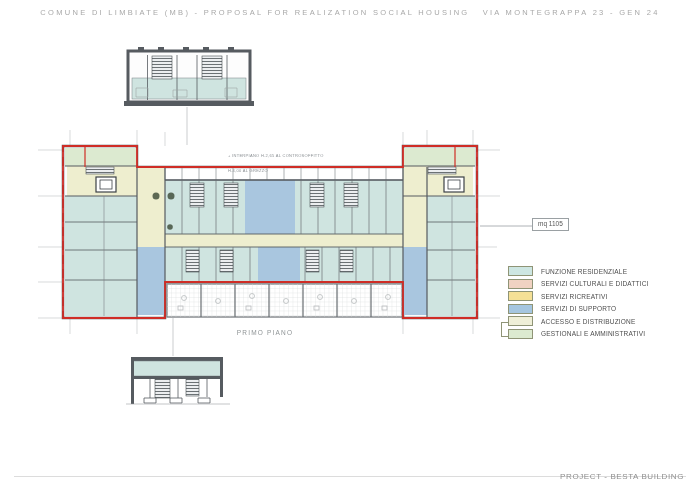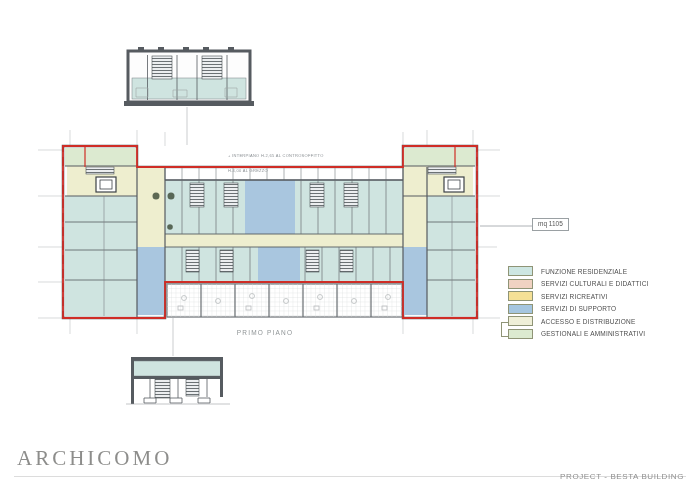--- a/index.html
+++ b/index.html
@@ -23,20 +23,21 @@
   .logo{position:absolute;left:17px;top:446px;font-family:"Liberation Serif",serif;
         font-size:21px;color:#8d8d8b;letter-spacing:3px;}
   .rule{position:absolute;left:14px;right:14px;top:476px;height:1px;background:#dcdcdc;}
   .proj{position:absolute;right:16px;top:472px;font-size:8px;color:#8f8f8f;letter-spacing:.6px;}
 </style>
 </head>
 <body>
 
 <div class="board">
 
+  <div class="hdr">COMUNE DI LIMBIATE (MB) - PROPOSAL FOR REALIZATION SOCIAL HOUSING   VIA MONTEGRAPPA 23 - GEN 24</div>
 
   <svg class="plan-svg" width="700" height="495" viewBox="0 0 700 495">
     <defs>
       <pattern id="hatch" width="3" height="3" patternUnits="userSpaceOnUse">
         <rect width="3" height="3" fill="#eceef0"></rect>
         <line x1="0" y1="1.5" x2="3" y2="1.5" stroke="#4a5054" stroke-width="0.8"></line>
       </pattern>
       <pattern id="grid" width="4.5" height="4.5" patternUnits="userSpaceOnUse">
         <path d="M4.5 0 H0 V4.5" fill="none" stroke="#dadcdd" stroke-width="0.6"></path>
       </pattern>
@@ -201,17 +202,16 @@
     <div class="lrow">
       <span class="lsw" style="background-color: rgb(239, 239, 216);"></span>
       <span class="llab">ACCESSO E DISTRIBUZIONE</span>
     </div>
     <div class="lrow">
       <span class="lsw" style="background-color: rgb(220, 234, 208);"></span>
       <span class="llab">GESTIONALI E AMMINISTRATIVI</span>
     </div>
   </div>
 
-  <div class="logo">ARCHICOMO</div>
   <div class="rule"></div>
   <div class="proj">PROJECT - BESTA BUILDING</div>
 
 </div>
 
 </body></html>

